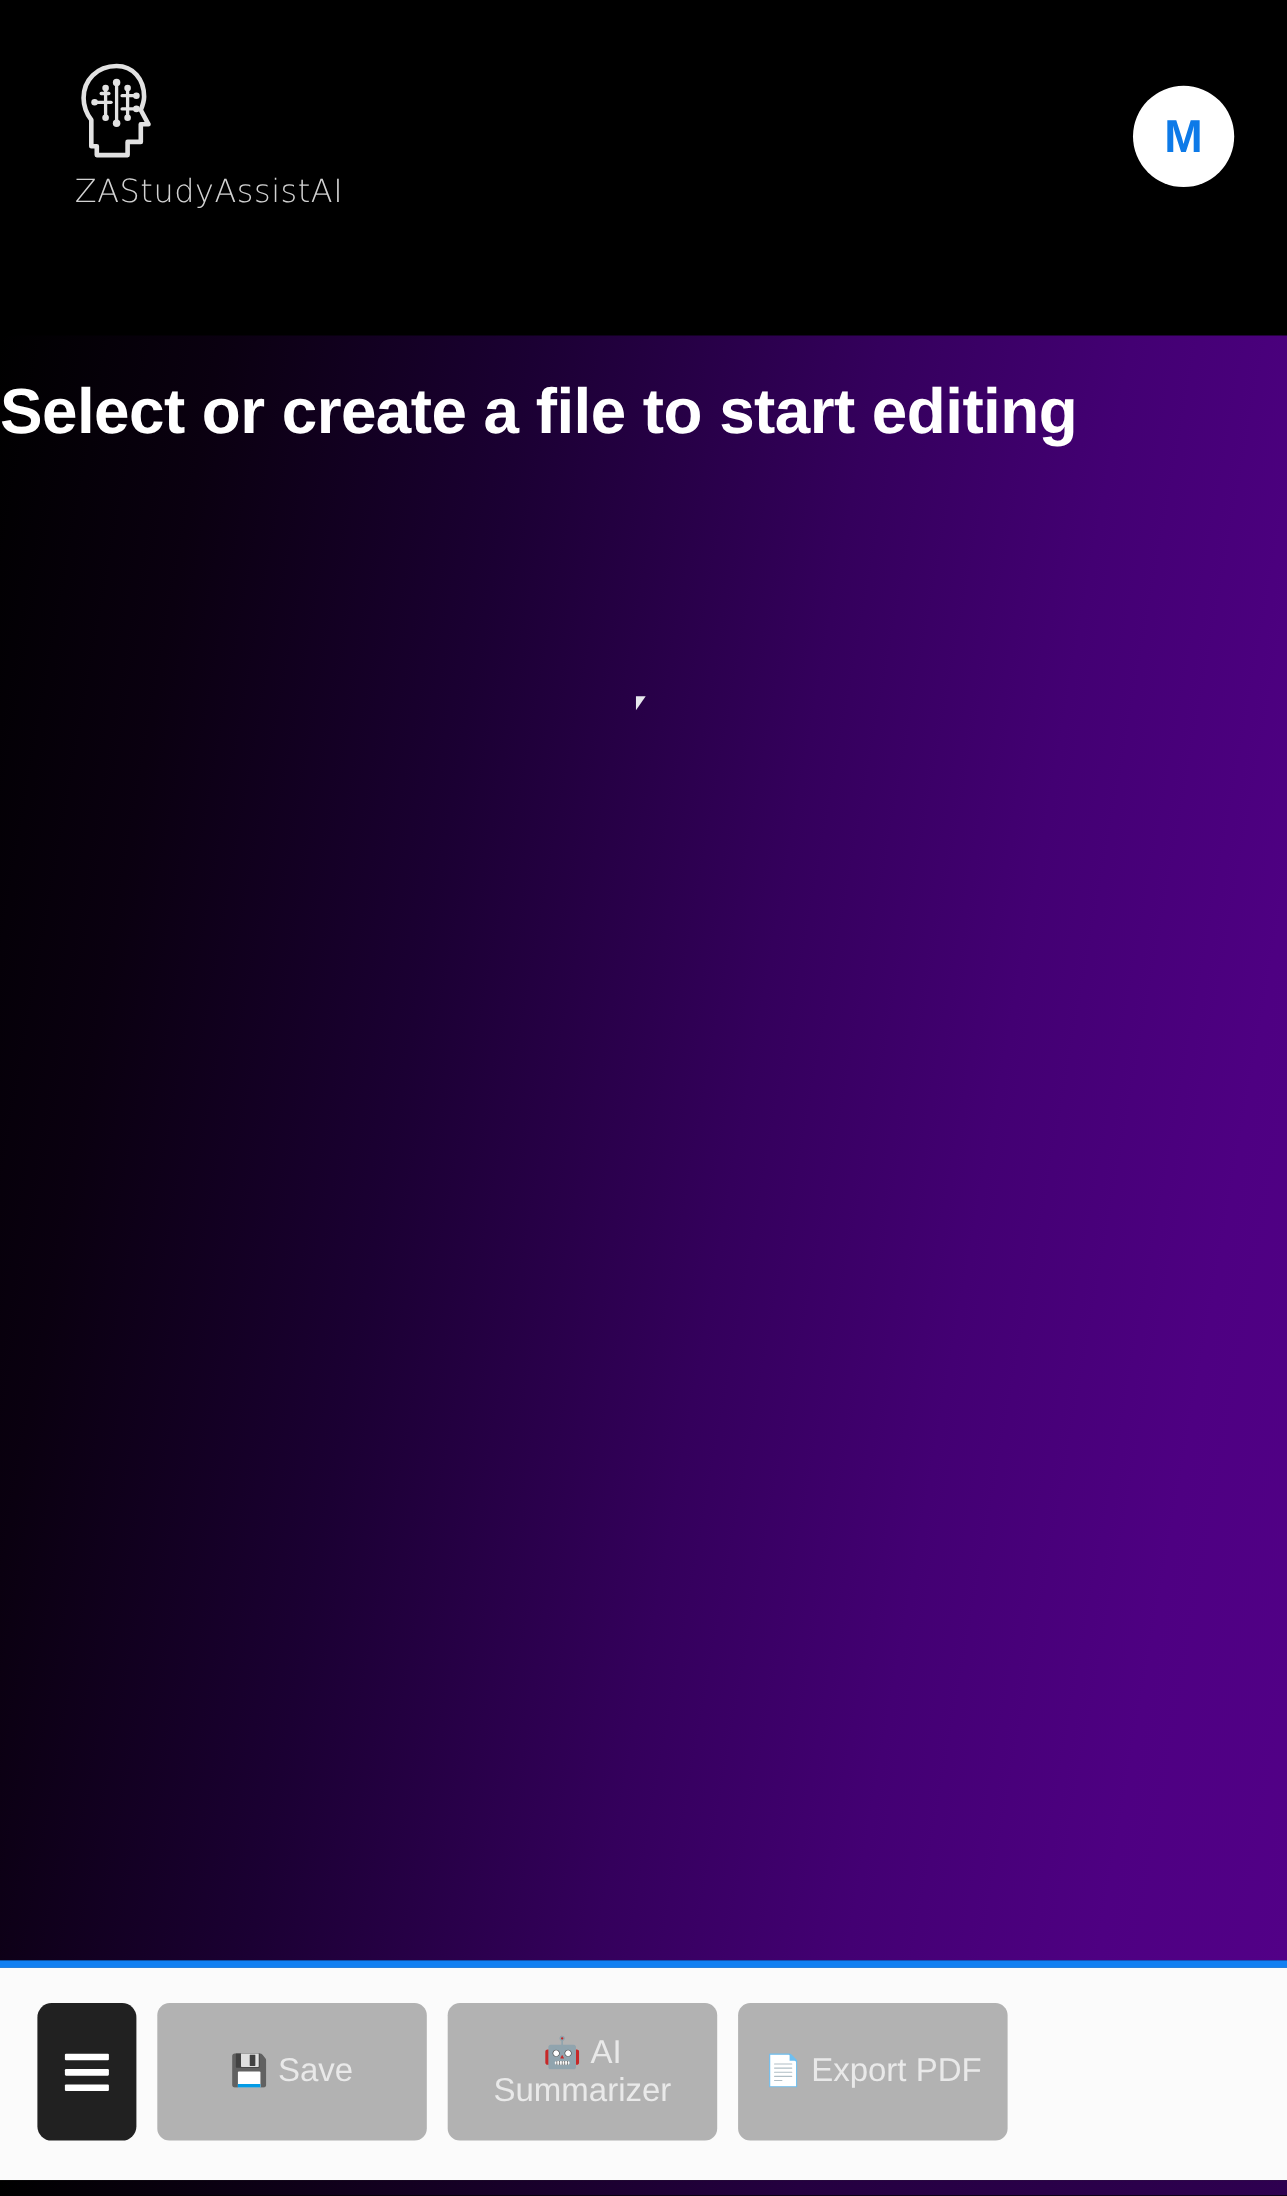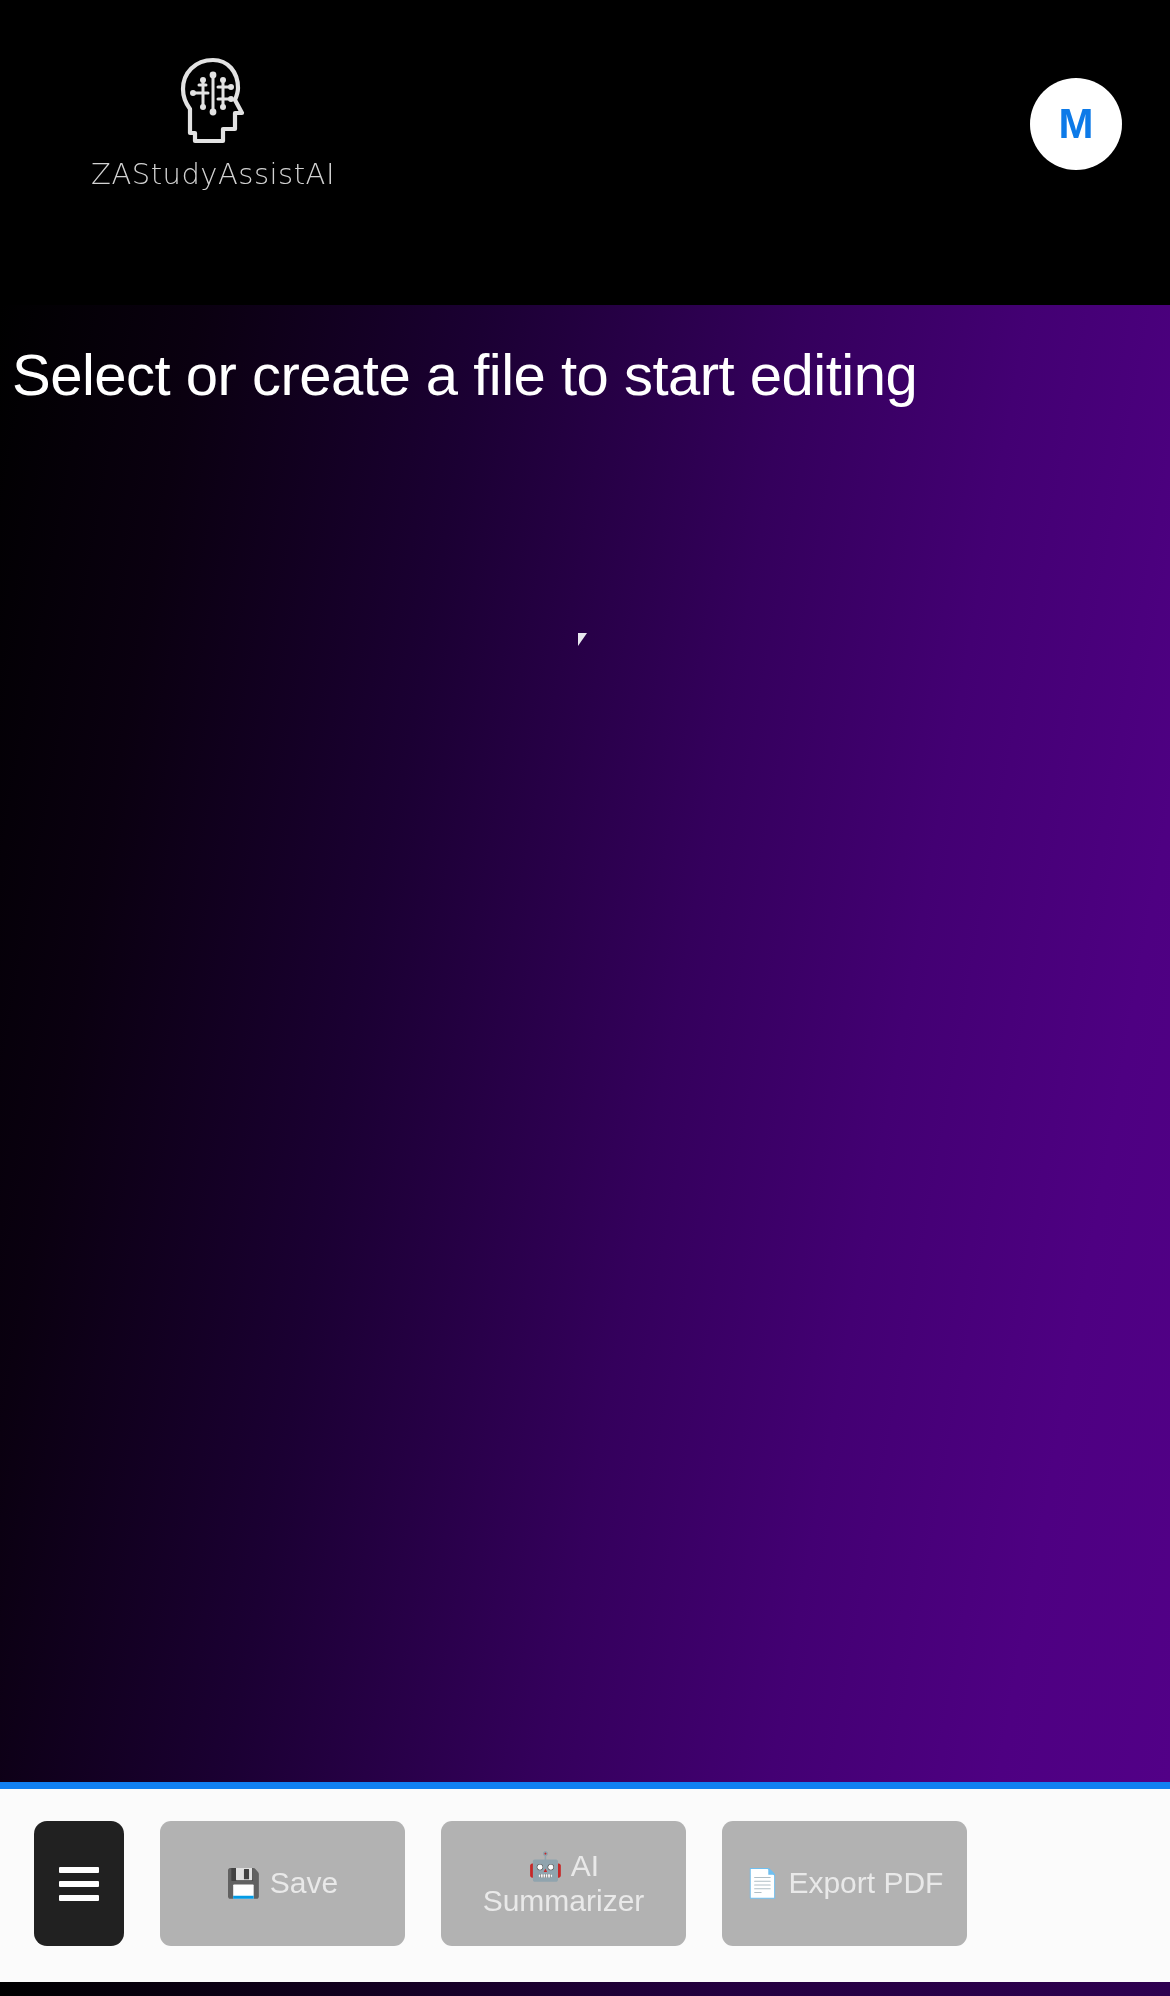--- a/index.html
+++ b/index.html
@@ -21,21 +21,20 @@
     position:relative;
     height:305px;
     background:#000;
     flex:0 0 305px;
   }
   .brand {
     position:absolute;
     left:68px; top:55px;
     width:290px;
     display:flex; flex-direction:column;
-    align-items:center;
   }
   .brand-mark { width:76px; height:92px; display:block; }
   .brand-name {
     margin-top:10px;
     font-size:29px;
     letter-spacing:0.5px;
     color:#d2d2d2;
     font-family:"DejaVu Sans", sans-serif;
     font-weight:300;
     white-space:nowrap;
@@ -74,42 +73,42 @@
     position:absolute;
     left:0; top:2px;
     width:0; height:0;
     border-left:9px solid #e8e8ee;
     border-bottom:13px solid transparent;
   }
   .empty-title {
     position:absolute;
     left:0; top:36px;
     width:1010px;
-    padding-left:12px;
+    padding-left:0;
     color:#ffffff;
     font-size:58px;
     line-height:1.16;
-    font-weight:400;
+    font-weight:700;
     letter-spacing:-0.5px;
     font-family:"Liberation Sans", sans-serif;
   }
 
   
   .toolbar-rule {
     flex:0 0 7px;
     background:#1180f2;
     width:100%;
   }
   .toolbar {
     flex:0 0 193px;
     background:#fbfbfb;
     display:flex;
     align-items:flex-start;
     padding:32px 24px 0 34px;
-    gap:36px;
+    gap:19px;
   }
   .tb-btn {
     border:none;
     border-radius:11px;
     color:#e9e9e9;
     font-size:30px;
     font-family:"Liberation Sans", sans-serif;
     display:flex;
     align-items:center;
     justify-content:center;

